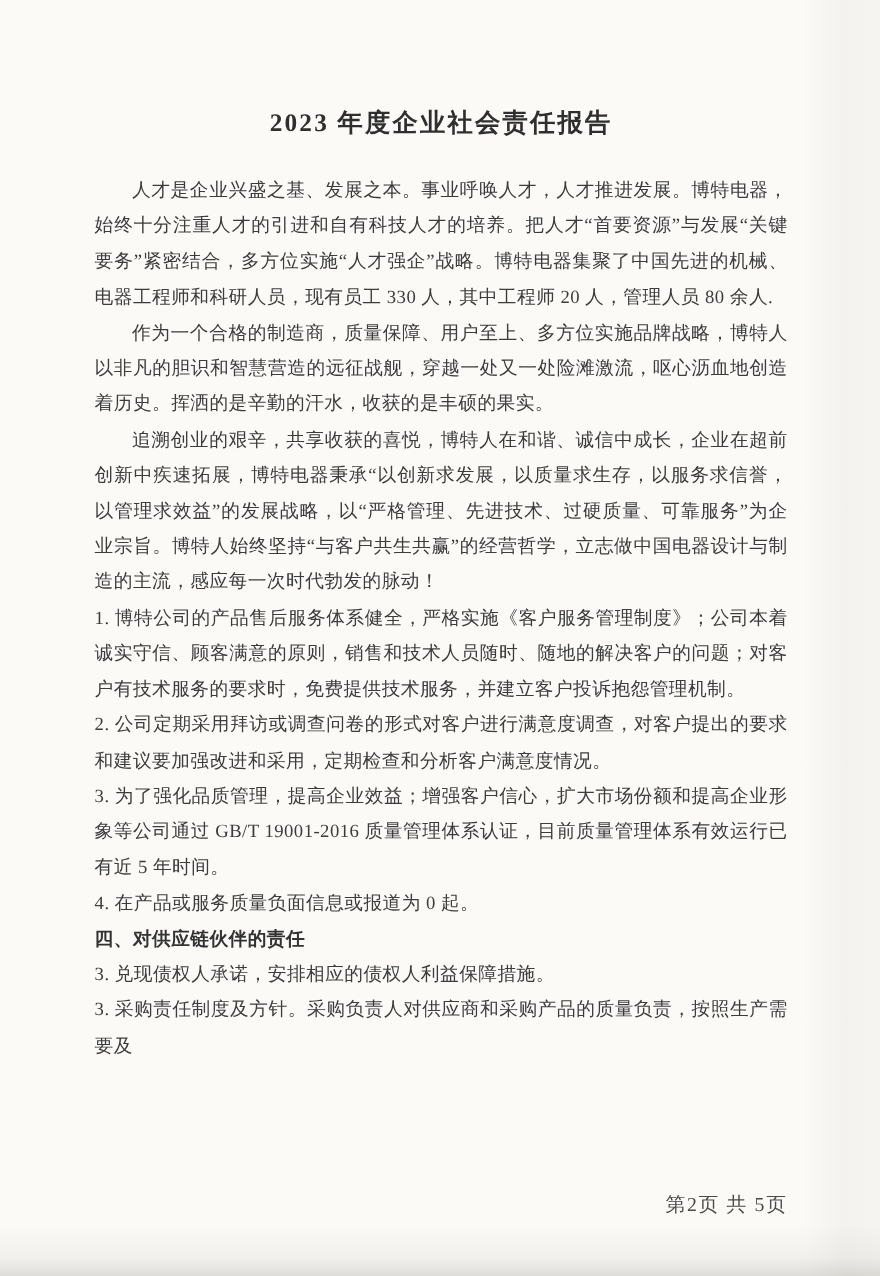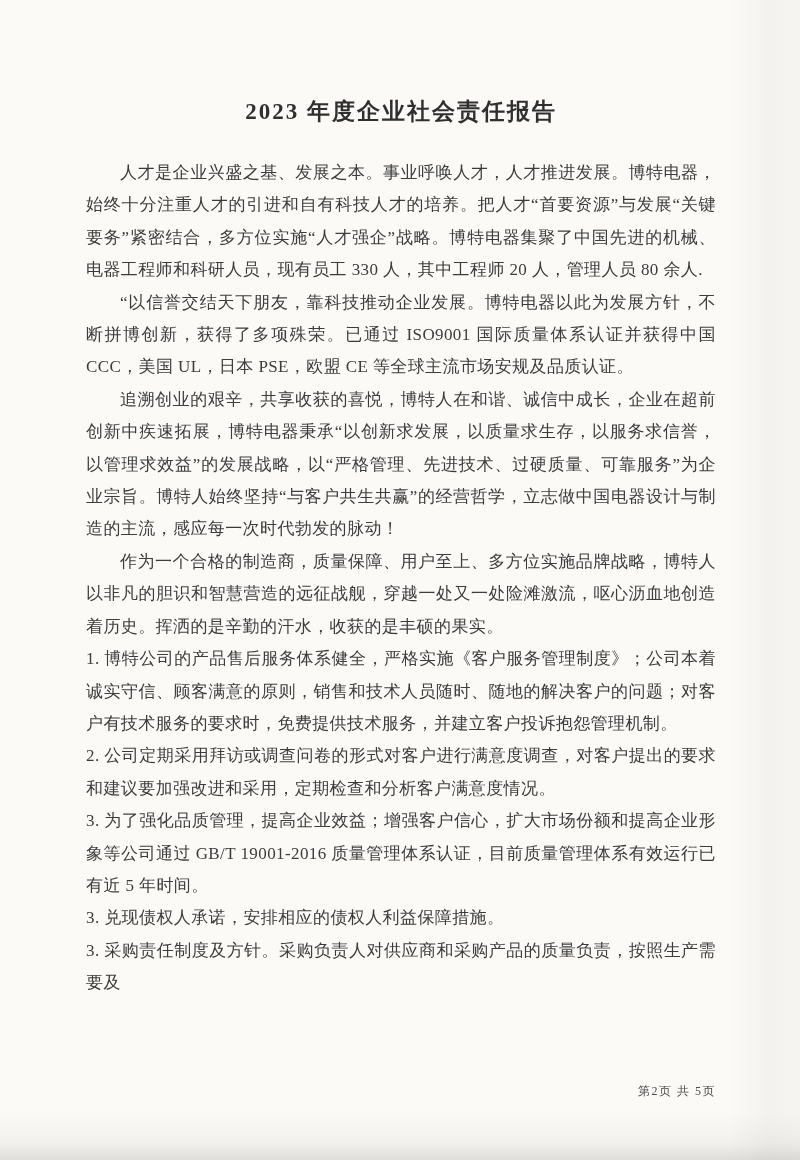--- a/index.html
+++ b/index.html
@@ -44,21 +44,21 @@
   }
   .para.indent { text-indent: 2em; }
   .section-heading {
     font-weight: bold;
     color: #333333;
   }
   .footer {
     position: absolute;
     top: 1083px;
     right: 84px;
-    font-size: 12px;
+    font-size: 18px;
     letter-spacing: 1.5px;
     color: #4a4a4a;
   }
   .scan-shadow-right {
     position: absolute;
     top: 0;
     right: 0;
     width: 70px;
     height: 100%;
     pointer-events: none;
@@ -82,28 +82,29 @@
 </style>
 </head>
 <body>
 
 <div class="sheet">
   <div class="content">
     <h1 class="title">2023 年度企业社会责任报告</h1>
 
     <div class="bodytext">
       <p class="para indent">人才是企业兴盛之基、发展之本。事业呼唤人才，人才推进发展。博特电器，始终十分注重人才的引进和自有科技人才的培养。把人才“首要资源”与发展“关键要务”紧密结合，多方位实施“人才强企”战略。博特电器集聚了中国先进的机械、电器工程师和科研人员，现有员工 330 人，其中工程师 20 人，管理人员 80 余人.</p>
-      <p class="para indent">“以信誉交结天下朋友，靠科技推动企业发展。博特电器以此为发展方针，不断拼博创新，获得了多项殊荣。已通过 ISO9001 国际质量体系认证并获得中国 CCC，美国 UL，日本 PSE，欧盟 CE 等全球主流市场安规及品质认证。</p>
+      <p class="para indent">作为一个合格的制造商，质量保障、用户至上、多方位实施品牌战略，博特人以非凡的胆识和智慧营造的远征战舰，穿越一处又一处险滩激流，呕心沥血地创造着历史。挥洒的是辛勤的汗水，收获的是丰硕的果实。</p>
       <p class="para indent">追溯创业的艰辛，共享收获的喜悦，博特人在和谐、诚信中成长，企业在超前创新中疾速拓展，博特电器秉承“以创新求发展，以质量求生存，以服务求信誉，以管理求效益”的发展战略，以“严格管理、先进技术、过硬质量、可靠服务”为企业宗旨。博特人始终坚持“与客户共生共赢”的经营哲学，立志做中国电器设计与制造的主流，感应每一次时代勃发的脉动！</p>
-      <p class="para indent">作为一个合格的制造商，质量保障、用户至上、多方位实施品牌战略，博特人以非凡的胆识和智慧营造的远征战舰，穿越一处又一处险滩激流，呕心沥血地创造着历史。挥洒的是辛勤的汗水，收获的是丰硕的果实。</p>
 
       <p class="para item">1. 博特公司的产品售后服务体系健全，严格实施《客户服务管理制度》；公司本着诚实守信、顾客满意的原则，销售和技术人员随时、随地的解决客户的问题；对客户有技术服务的要求时，免费提供技术服务，并建立客户投诉抱怨管理机制。</p>
       <p class="para item">2. 公司定期采用拜访或调查问卷的形式对客户进行满意度调查，对客户提出的要求和建议要加强改进和采用，定期检查和分析客户满意度情况。</p>
       <p class="para item">3. 为了强化品质管理，提高企业效益；增强客户信心，扩大市场份额和提高企业形象等公司通过 GB/T 19001-2016 质量管理体系认证，目前质量管理体系有效运行已有近 5 年时间。</p>
+      <p class="para item">4. 在产品或服务质量负面信息或报道为 0 起。</p>
 
+      <h2 class="section-heading">四、对供应链伙伴的责任</h2>
       <p class="para item">3. 兑现债权人承诺，安排相应的债权人利益保障措施。</p>
       <p class="para item">3. 采购责任制度及方针。采购负责人对供应商和采购产品的质量负责，按照生产需要及</p>
     </div>
   </div>
 
   <div class="footer">第2页 共 5页</div>
 
   <div class="scan-shadow-right"></div>
   <div class="scan-shadow-bottom"></div>
 </div>

